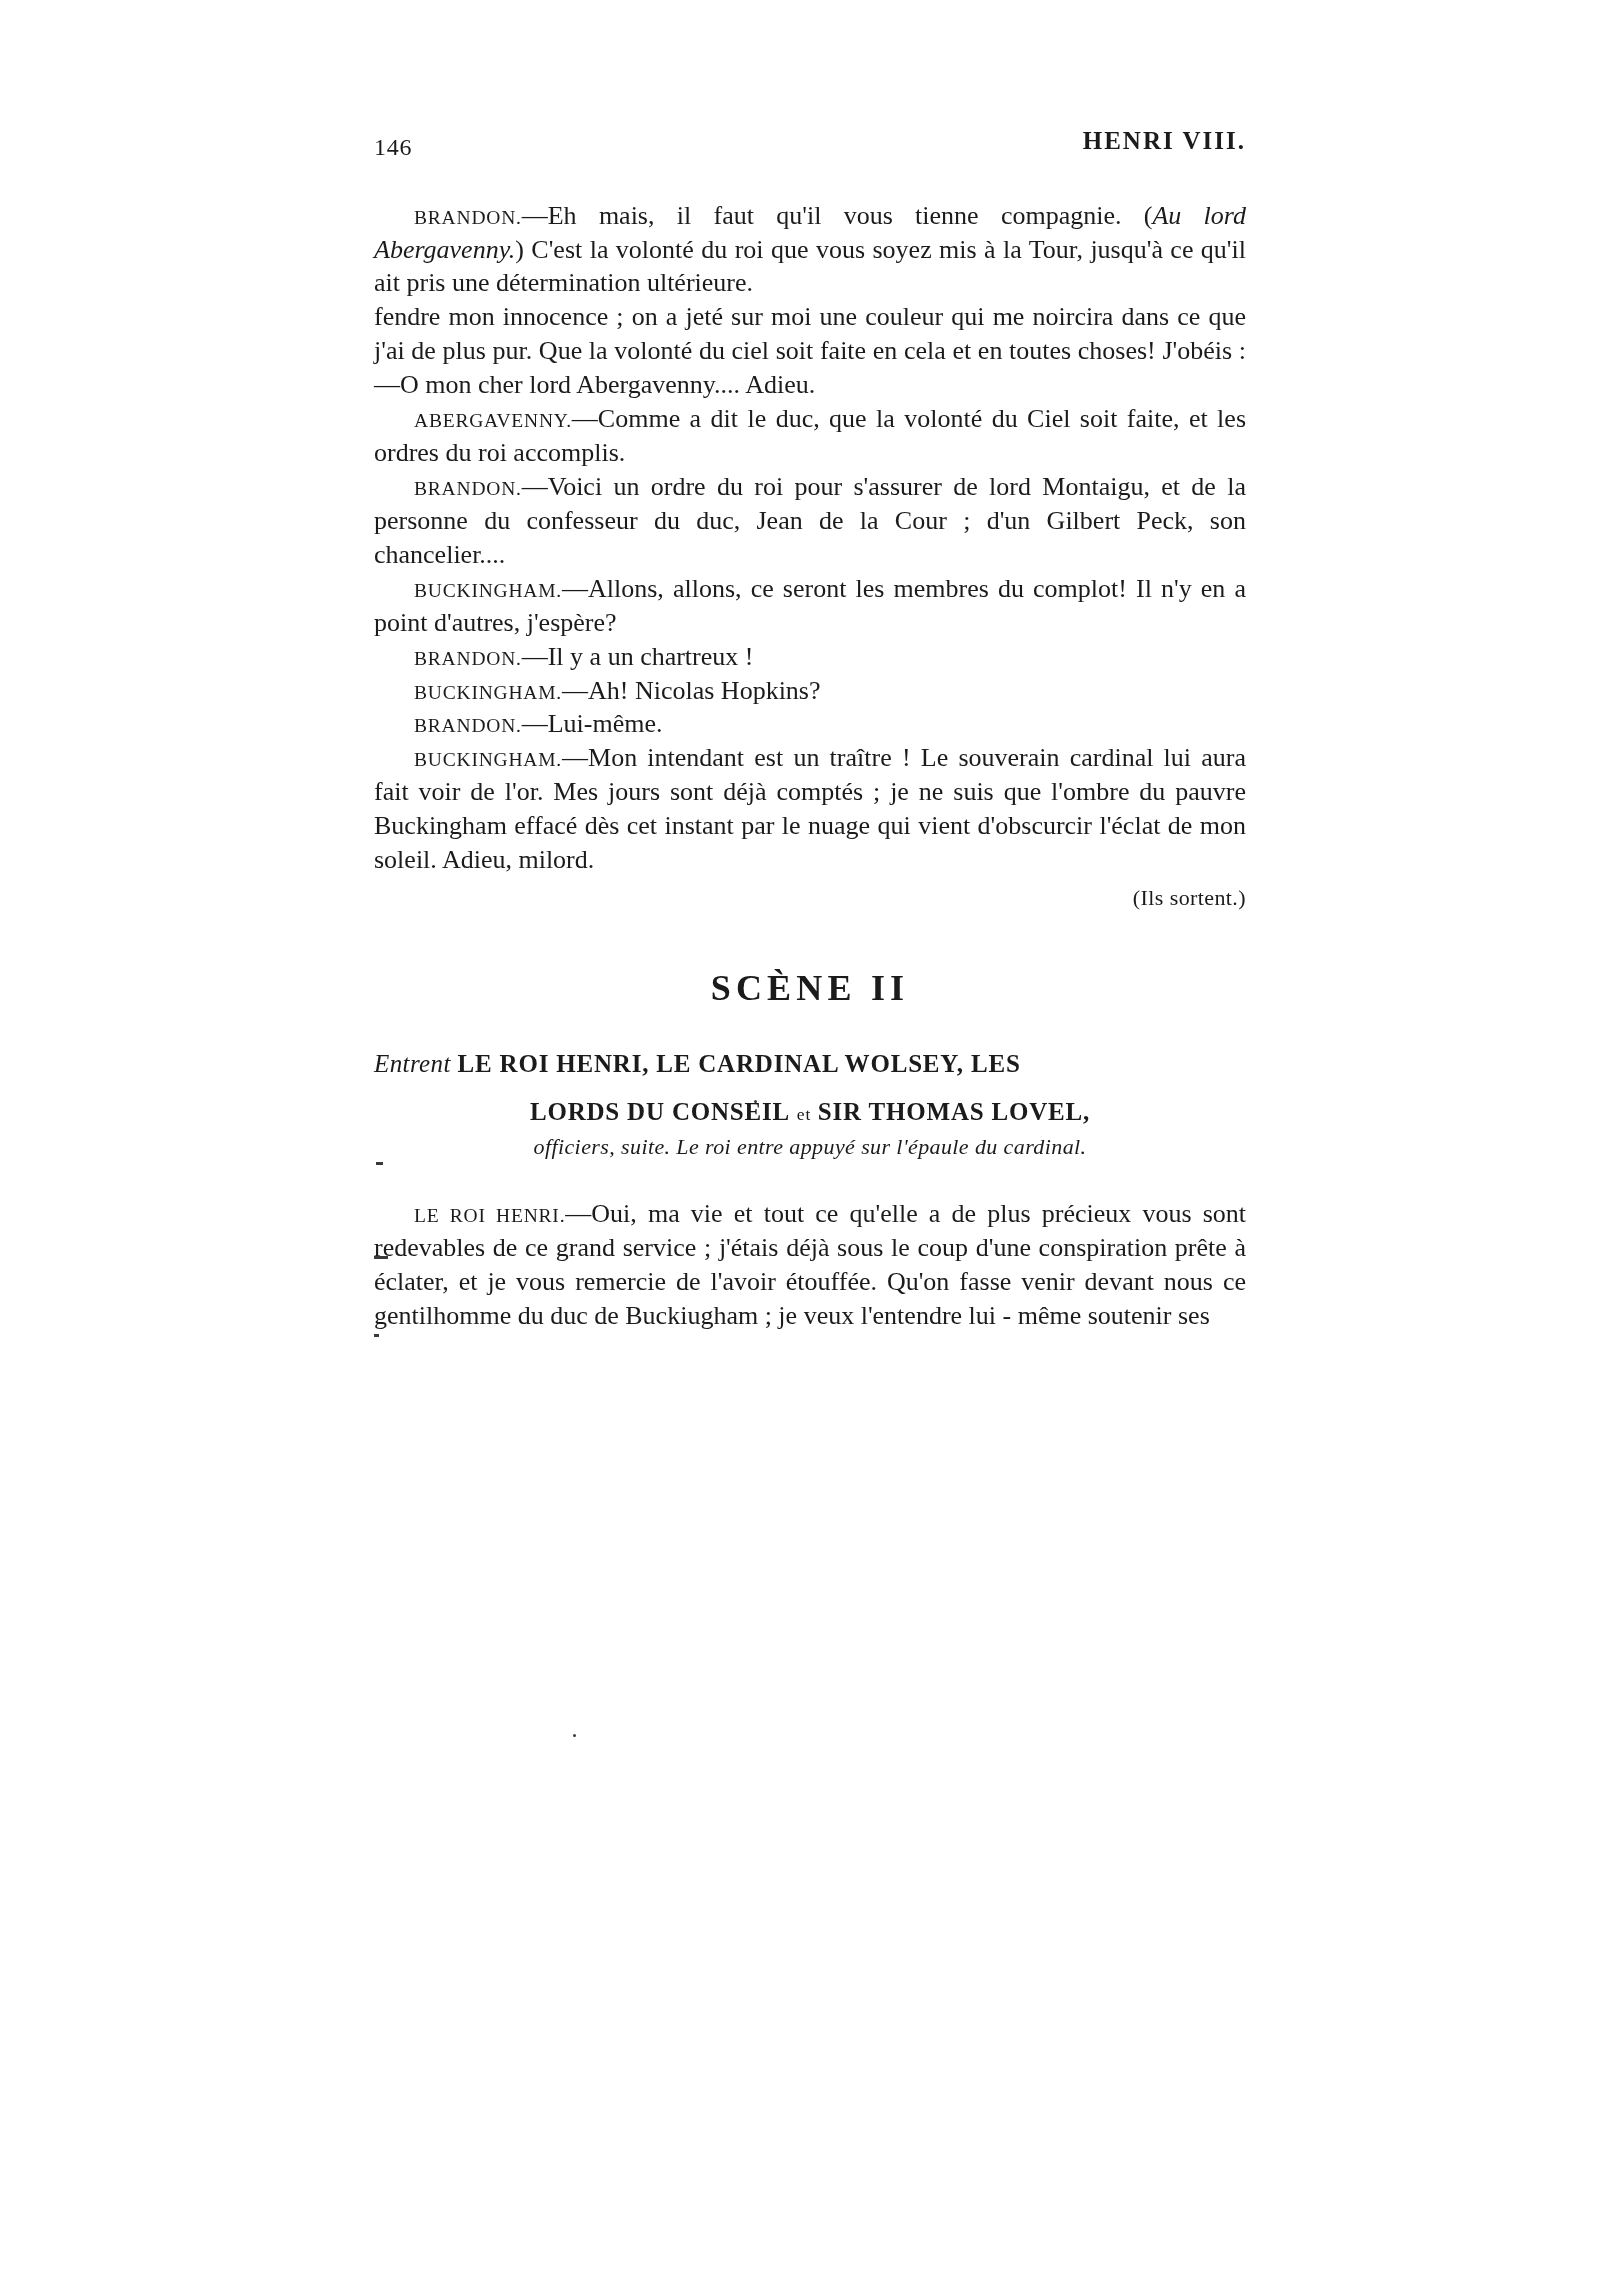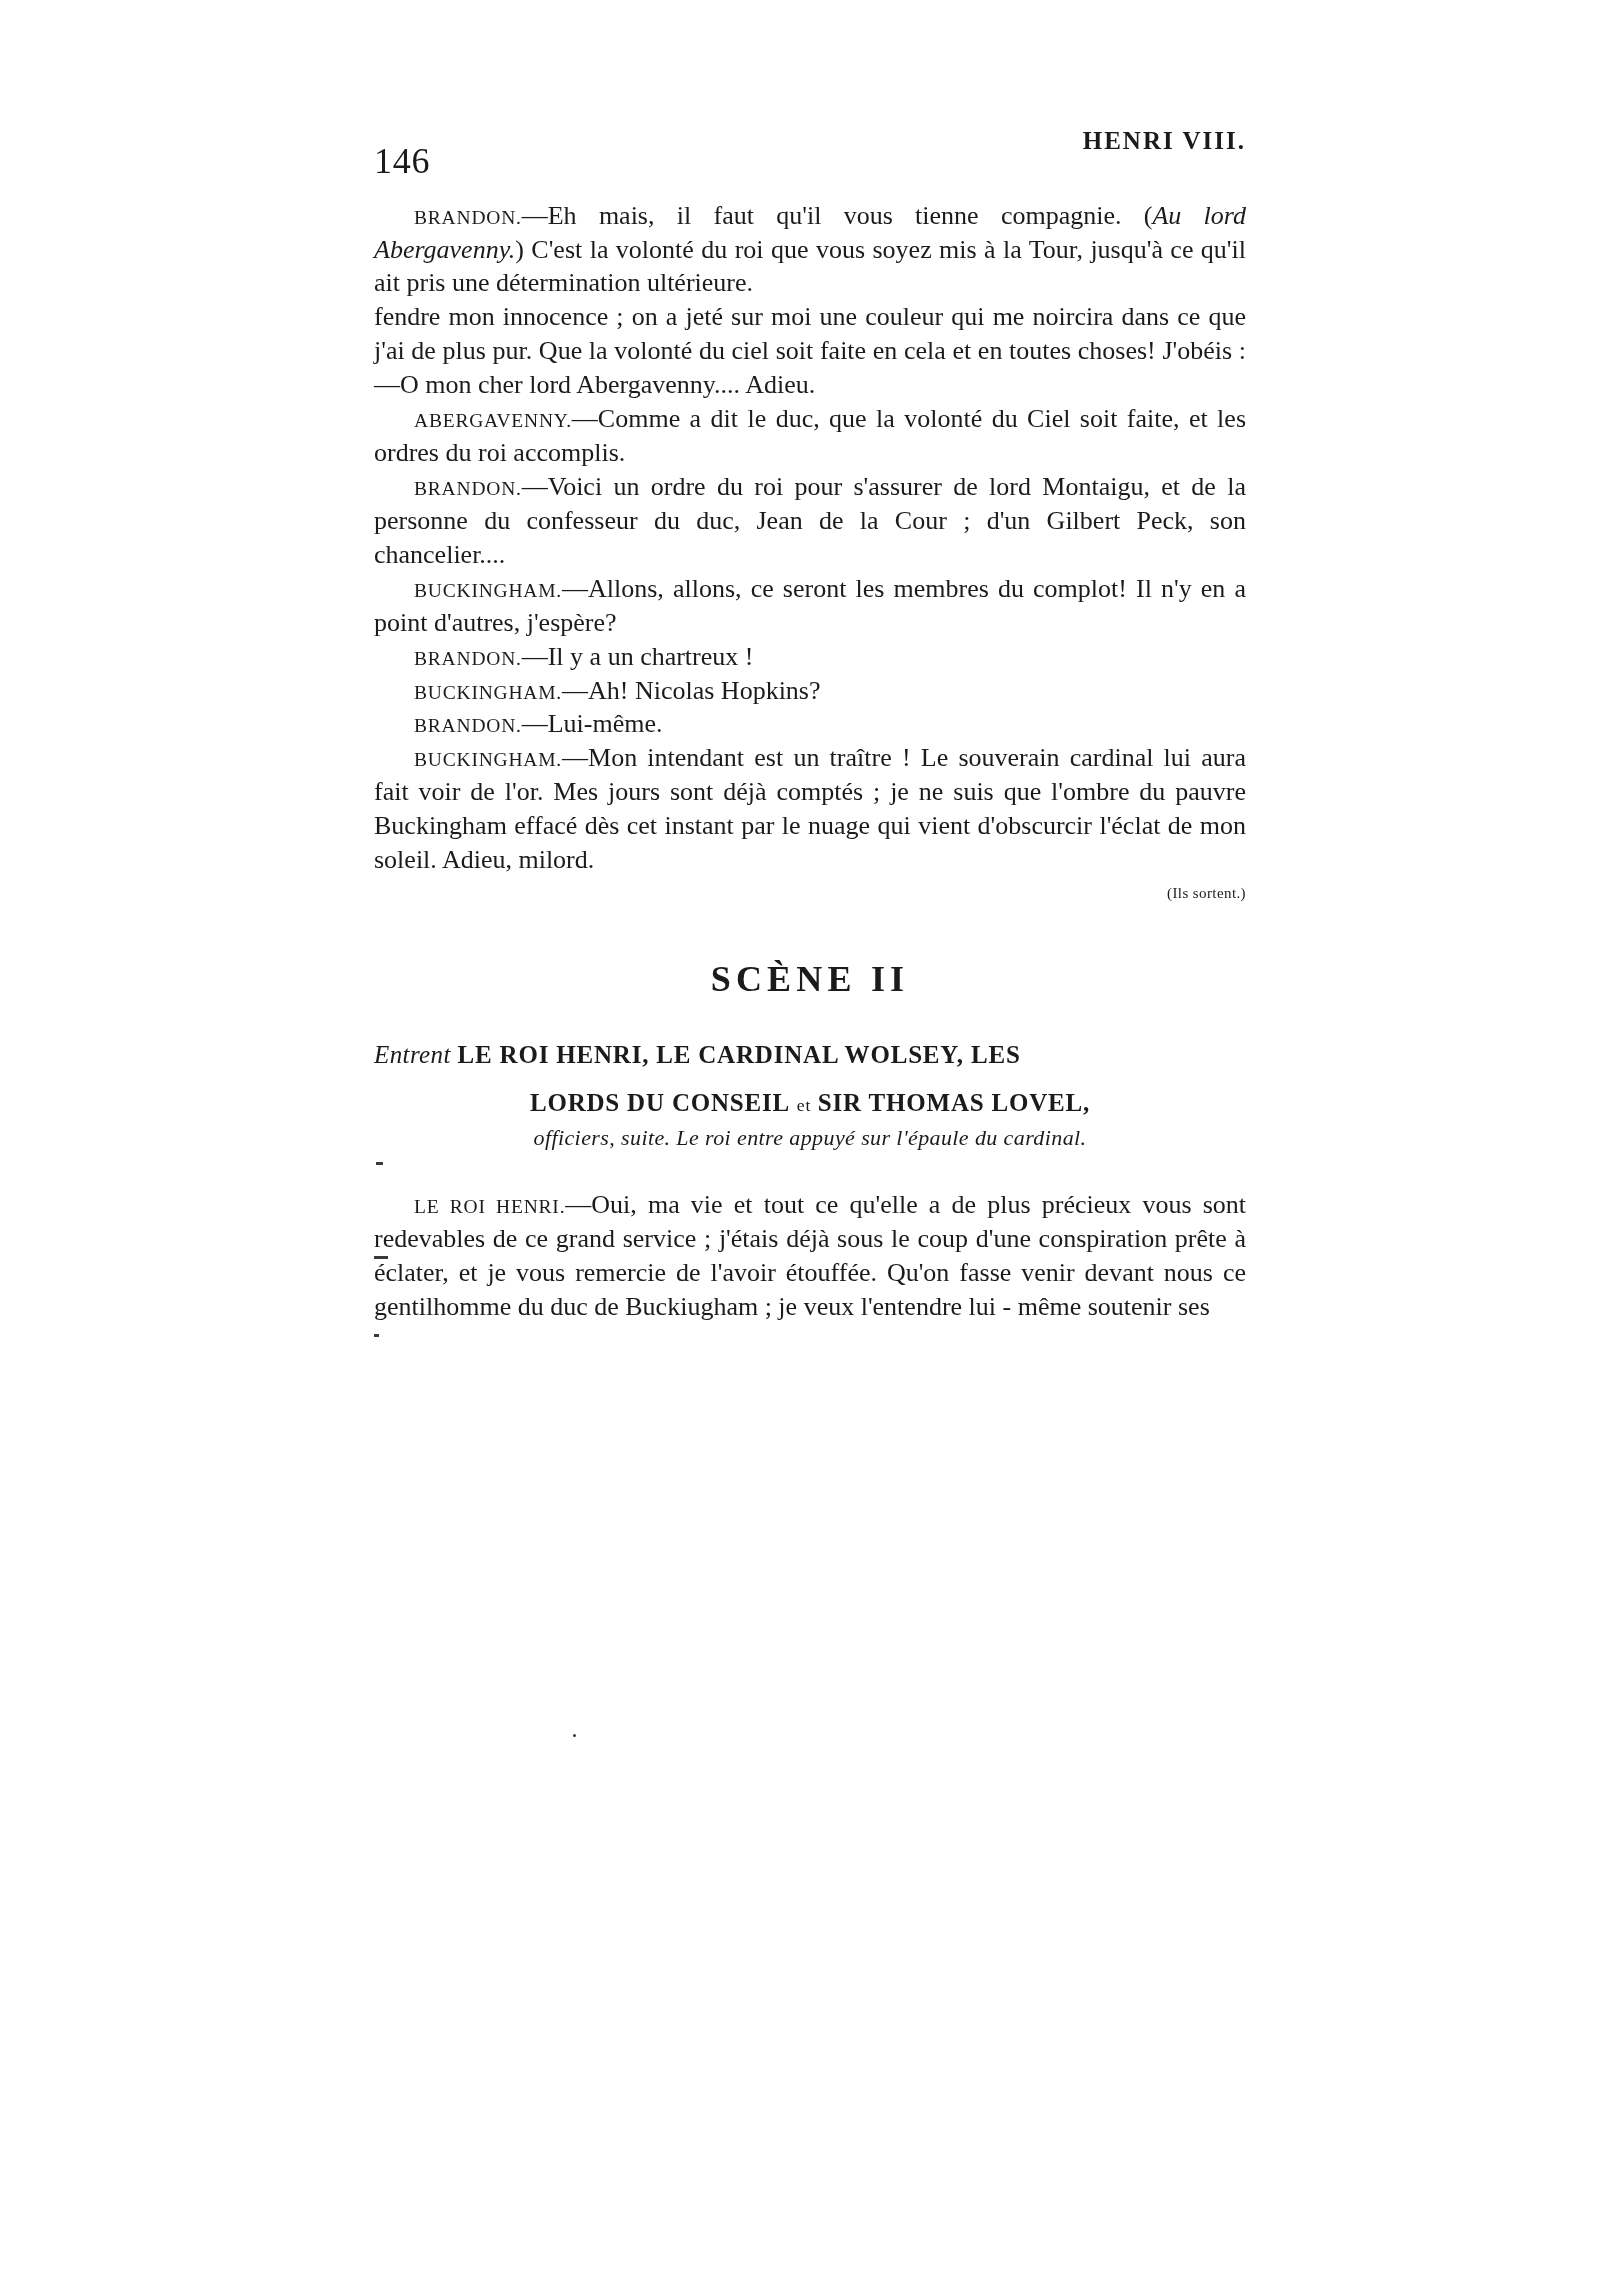--- a/index.html
+++ b/index.html
@@ -27,22 +27,22 @@
     width: 872px;
   }
   .header {
     position: relative;
     height: 59px;
     margin-bottom: 15.6px;
   }
   .folio {
     position: absolute;
     left: 0;
-    top: 16px;
-    font-size: 36px;
+    top: 10px;
+    font-size: 24px;
     letter-spacing: 0.7px;
   }
   .running-title {
     position: absolute;
     left: 0;
     right: 0;
     top: 2.6px;
     text-align: right;
     font-size: 25px;
     letter-spacing: 2px;
@@ -64,21 +64,21 @@
     font-size: 19.5px;
     letter-spacing: 0.8px;
     text-transform: uppercase;
   }
   .stage-inline {
     font-style: italic;
   }
   .exit-note {
     margin-top: 7.8px;
     text-align: right;
-    font-size: 15px;
+    font-size: 22px;
     letter-spacing: 0.4px;
   }
   .scene-title {
     margin-top: 56px;
     text-align: center;
     font-size: 36px;
     letter-spacing: 5.2px;
     font-weight: 700;
   }
   .scene-sub {

